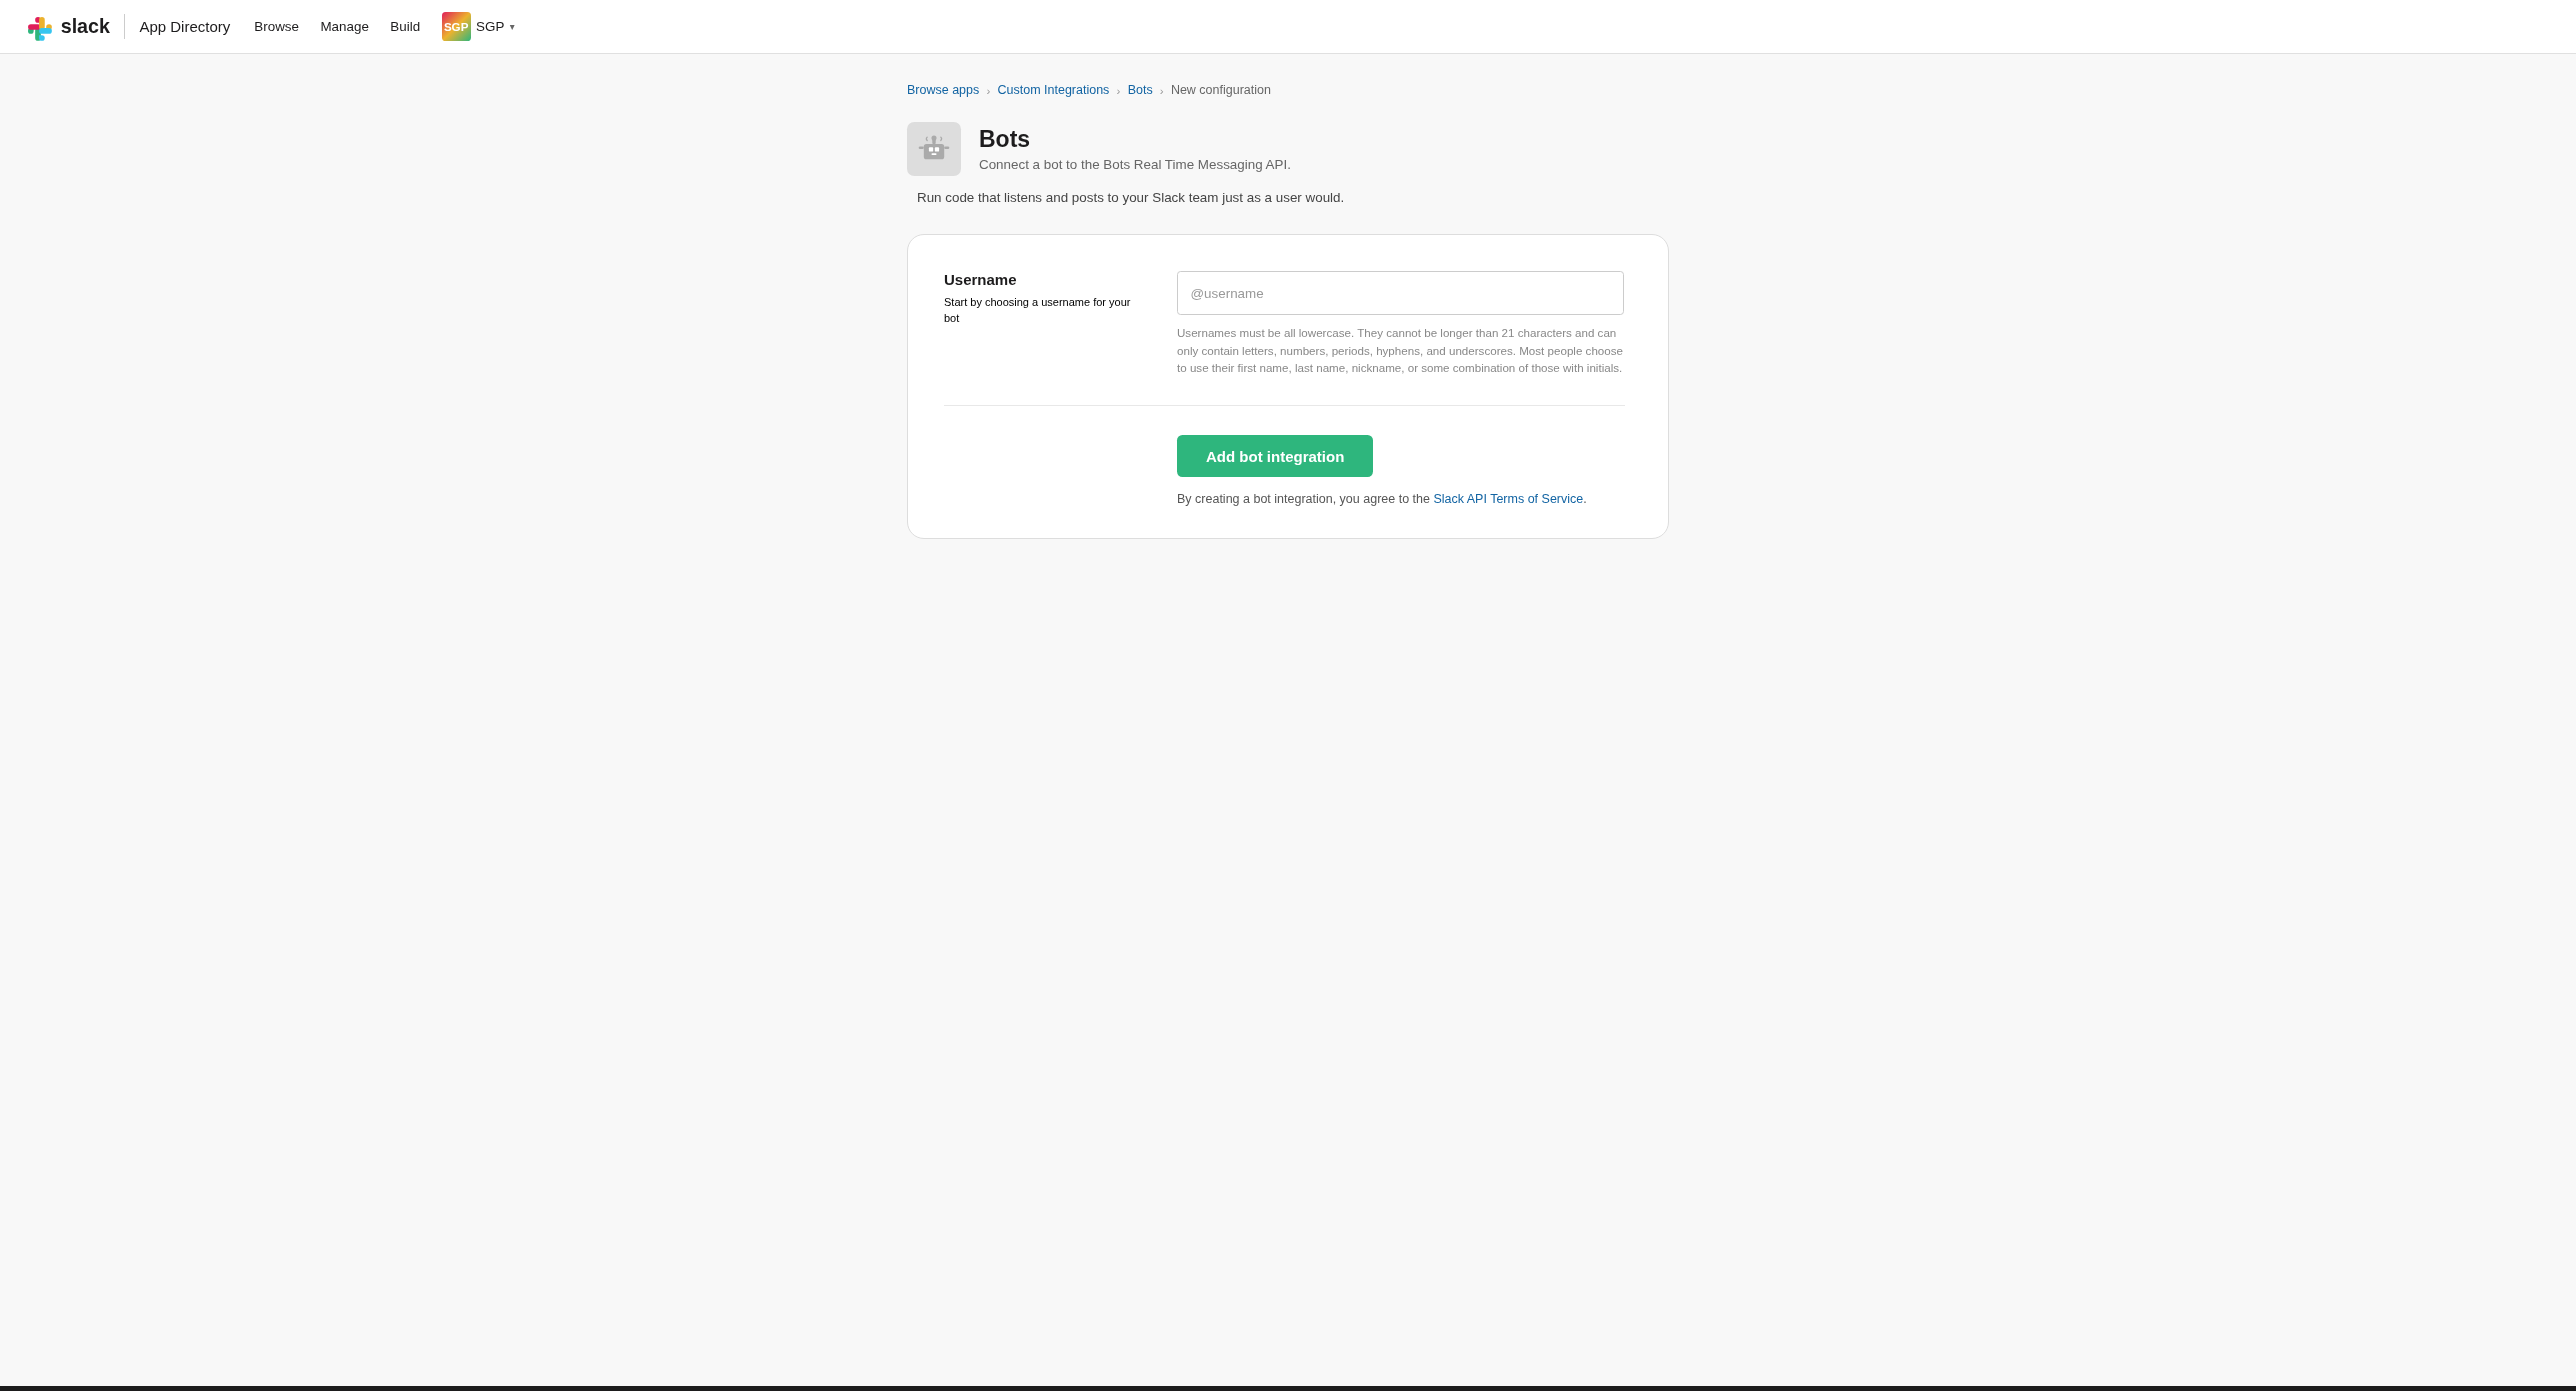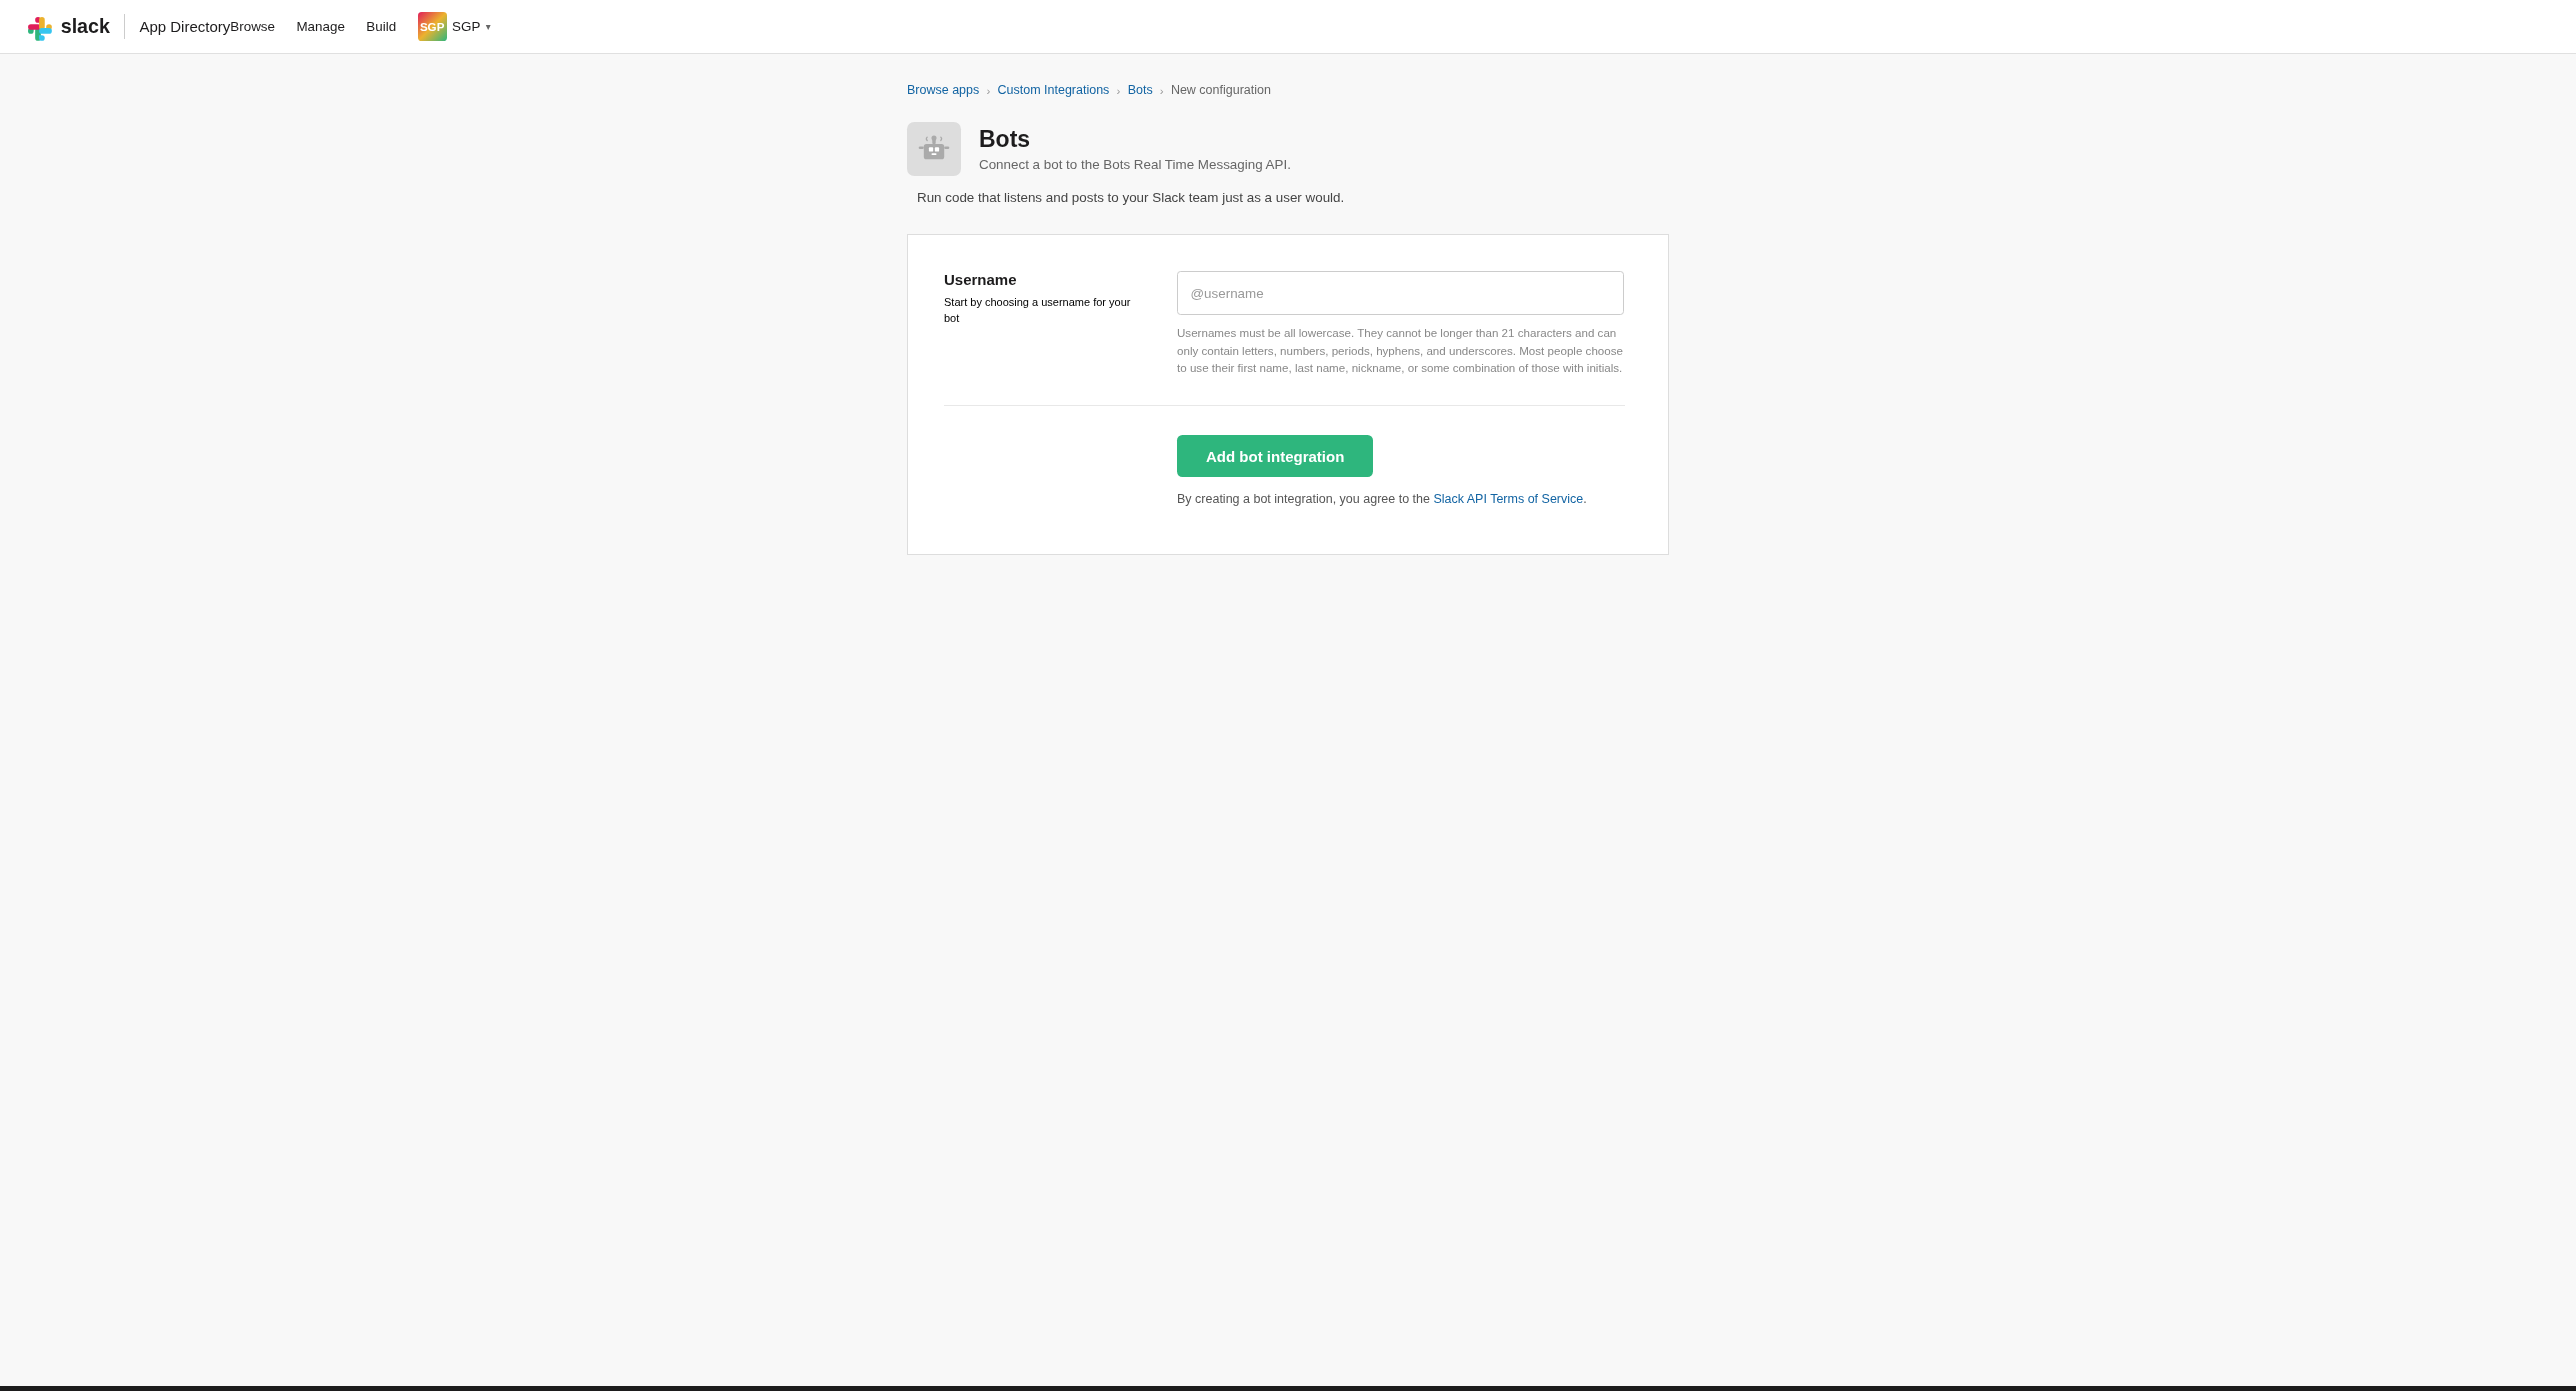--- a/index.html
+++ b/index.html
@@ -14,20 +14,21 @@
     .header {
       background: #fff;
       border-bottom: 0.9px solid #e0e0e0;
       height: 54px;
       display: flex;
       align-items: center;
       padding: 0 21.5px;
       position: sticky;
       top: 0;
       z-index: 100;
+      gap: 24px;
     }
     .header-left {
       display: flex;
       align-items: center;
       gap: 10.7px;
     }
     .slack-logo {
       display: flex;
       align-items: center;
       gap: 7.2px;
@@ -192,22 +193,22 @@
       font-size: 13.4px;
       color: #444;
       margin-bottom: 29px;
       margin-left: 10px;
     }
 
     
     .card {
       background: #fff;
       border: 0.9px solid #ddd;
-      border-radius: 0;
-      padding: 36px 43px 48px 36px;
+      border-radius: 17px;
+      padding: 36px 43px 32px 36px;
     }
 
     
     .form-section {
       display: flex;
       gap: 36px;
       align-items: flex-start;
       padding-bottom: 29px;
       border-bottom: 0.9px solid #e8e8e8;
       margin-bottom: 29px;

